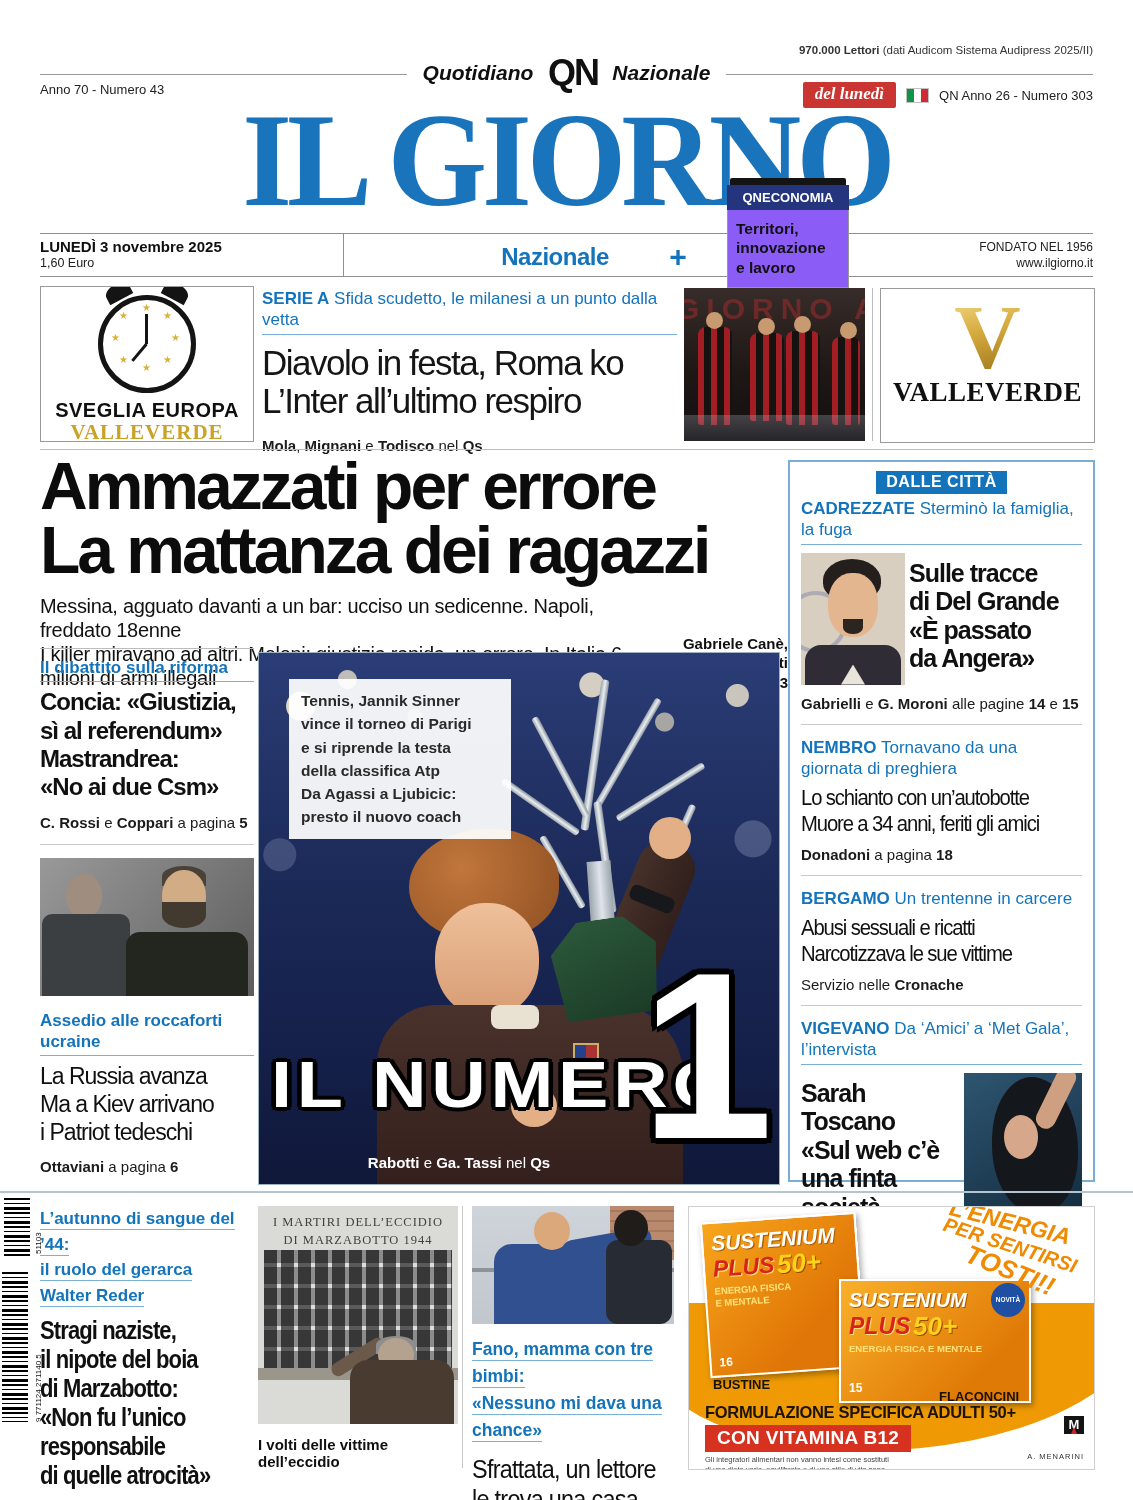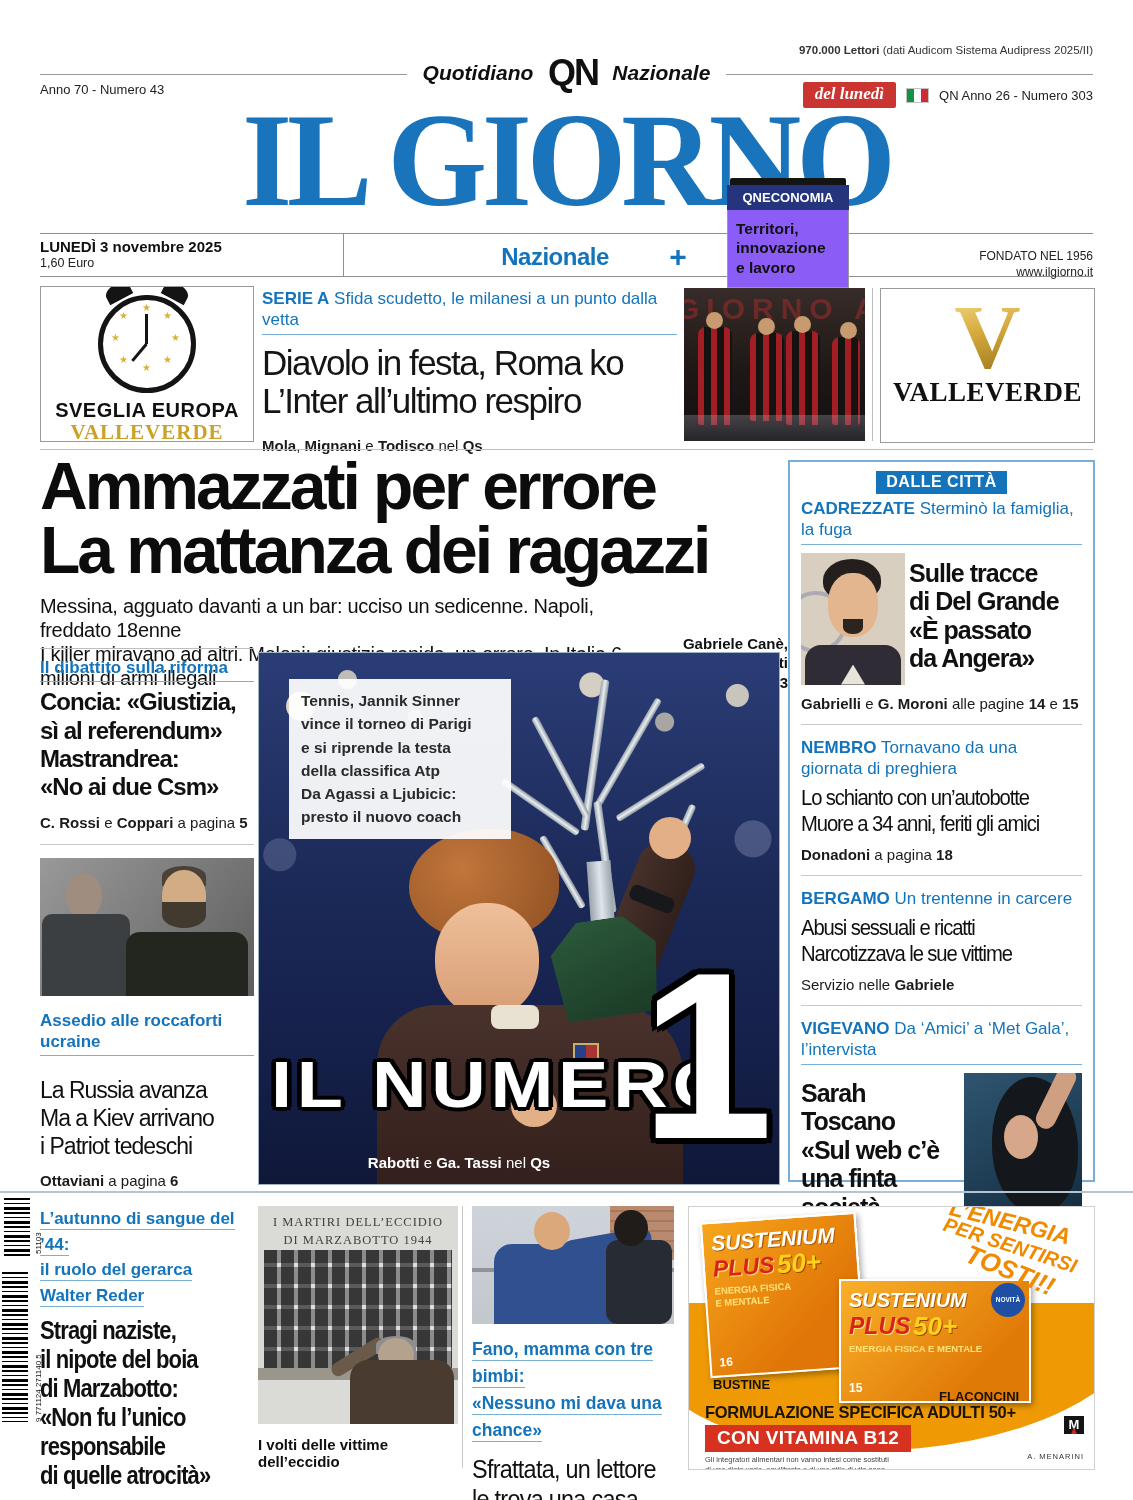--- a/index.html
+++ b/index.html
@@ -43,21 +43,21 @@
   
   .dateline{position:absolute;left:40px;right:40px;top:233px;height:42px;
             border-top:1px solid #8f8f8f;border-bottom:1px solid #8f8f8f;}
   .dl-left{position:absolute;left:0;top:4px;}
   .dl-date{font-size:15px;font-weight:700;}
   .dl-price{font-size:12.5px;margin-top:1px;color:#222;}
   .dl-center{position:absolute;left:303px;right:248px;top:0;bottom:0;border-left:1px solid #8f8f8f;
              border-right:1px solid #8f8f8f;text-align:center;padding-top:6px;}
   .dl-ed{color:#1374bc;font-weight:700;font-size:24px;letter-spacing:-.5px;}
   .dl-plus{color:#1374bc;font-weight:700;font-size:30px;margin-left:56px;vertical-align:-2px;}
-  .dl-right{position:absolute;right:0;top:14px;text-align:right;font-size:12px;color:#222;line-height:1.35;}
+  .dl-right{position:absolute;right:0;top:5px;text-align:right;font-size:12px;color:#222;line-height:1.35;}
 
   
   .sveglia{position:absolute;left:40px;top:286px;width:212px;height:154px;border:1px solid #9a9a9a;
            text-align:center;overflow:hidden;}
   .clock{position:relative;width:88px;height:88px;margin:8px auto 2px;border:5px solid #141414;
          border-radius:50%;background:#fff;}
   .clock .bell{position:absolute;width:26px;height:16px;background:#141414;border-radius:50% 50% 0 0;top:-16px;}
   .clock .bell.bl{left:2px;transform:rotate(-28deg);} .clock .bell.br{right:2px;transform:rotate(28deg);}
   .clock .st{position:absolute;font-size:10px;color:#d8b234;line-height:1;}
   .clock .hand{position:absolute;background:#141414;left:42px;}
@@ -119,21 +119,21 @@
             background:linear-gradient(150deg,#2e5570,#122b3e);}
   .ph-sarah div{position:absolute;}
   .s-hair{right:4px;top:4px;width:86px;height:136px;background:#14171c;border-radius:46% 54% 42% 50%;}
   .s-arm{right:16px;top:-8px;width:20px;height:66px;background:#cf9f82;transform:rotate(26deg);border-radius:10px;}
   .s-face{right:44px;top:42px;width:34px;height:44px;background:#d6a78a;border-radius:50%;}
 
   
   .leftcol{position:absolute;left:40px;top:648px;width:214px;}
   .lc-rule-top{height:1px;background:#bdbdbd;margin-bottom:8px;}
   .lc-h-b{font-size:24px;font-weight:700;letter-spacing:-1px;line-height:1.18;margin-top:6px;}
-  .lc-h-r{font-size:23px;font-weight:400;letter-spacing:-1px;line-height:1.22;margin-top:20px;}
+  .lc-h-r{font-size:23px;font-weight:400;letter-spacing:-1px;line-height:1.22;margin-top:6px;}
   .lc-div{height:1px;background:#c9c9c9;margin:13px 0;}
   .ph-zel{position:relative;width:214px;height:138px;overflow:hidden;background:linear-gradient(130deg,#999,#5d5d5d);}
   .ph-zel div{position:absolute;}
   .z2-head{left:26px;top:16px;width:36px;height:44px;background:#9f8e80;border-radius:48%;}
   .z2-body{left:2px;top:56px;width:88px;height:82px;background:#3c3f41;border-radius:10px 10px 0 0;}
   .z-hair{left:122px;top:8px;width:44px;height:20px;background:#4a4138;border-radius:50% 50% 0 0;}
   .z-head{left:122px;top:12px;width:44px;height:54px;background:#d2ac85;border-radius:48%;}
   .z-beard{left:122px;top:44px;width:44px;height:26px;background:#42392f;border-radius:0 0 50% 50%;}
   .z-body{left:86px;top:74px;width:122px;height:64px;background:#23261f;border-radius:14px 14px 0 0;}
 
@@ -394,21 +394,21 @@
     <div class="dc-s">
       <div class="kick"><span class="kl">NEMBRO</span><span class="kr"> Tornavano da una giornata di preghiera</span></div>
       <div class="dc-h-r cond">Lo schianto con un’autobotte<br>Muore a 34 anni, feriti gli amici</div>
       <div class="byline" style="margin-top:9px"><span class="bb">Donadoni</span><span> a pagina </span><span class="bb">18</span></div>
     </div>
     <div class="dc-div"></div>
 
     <div class="dc-s">
       <div class="kick"><span class="kl">BERGAMO</span><span class="kr"> Un trentenne in carcere</span></div>
       <div class="dc-h-r cond">Abusi sessuali e ricatti<br>Narcotizzava le sue vittime</div>
-      <div class="byline" style="margin-top:9px"><span>Servizio nelle </span><span class="bb">Gabriele</span></div>
+      <div class="byline" style="margin-top:9px"><span>Servizio nelle </span><span class="bb">Cronache</span></div>
     </div>
     <div class="dc-div"></div>
 
     <div class="dc-s">
       <div class="kick"><span class="kl">VIGEVANO</span><span class="kr"> Da ‘Amici’ a ‘Met Gala’, l’intervista</span>
         <div class="kline"></div></div>
       <div class="dc-row">
         <div class="dc-h-b" style="flex:1">Sarah Toscano<br>«Sul web c’è<br>una finta società<br>Ho detto stop»</div>
         <div class="ph-sarah">
           <div class="s-hair"></div>

